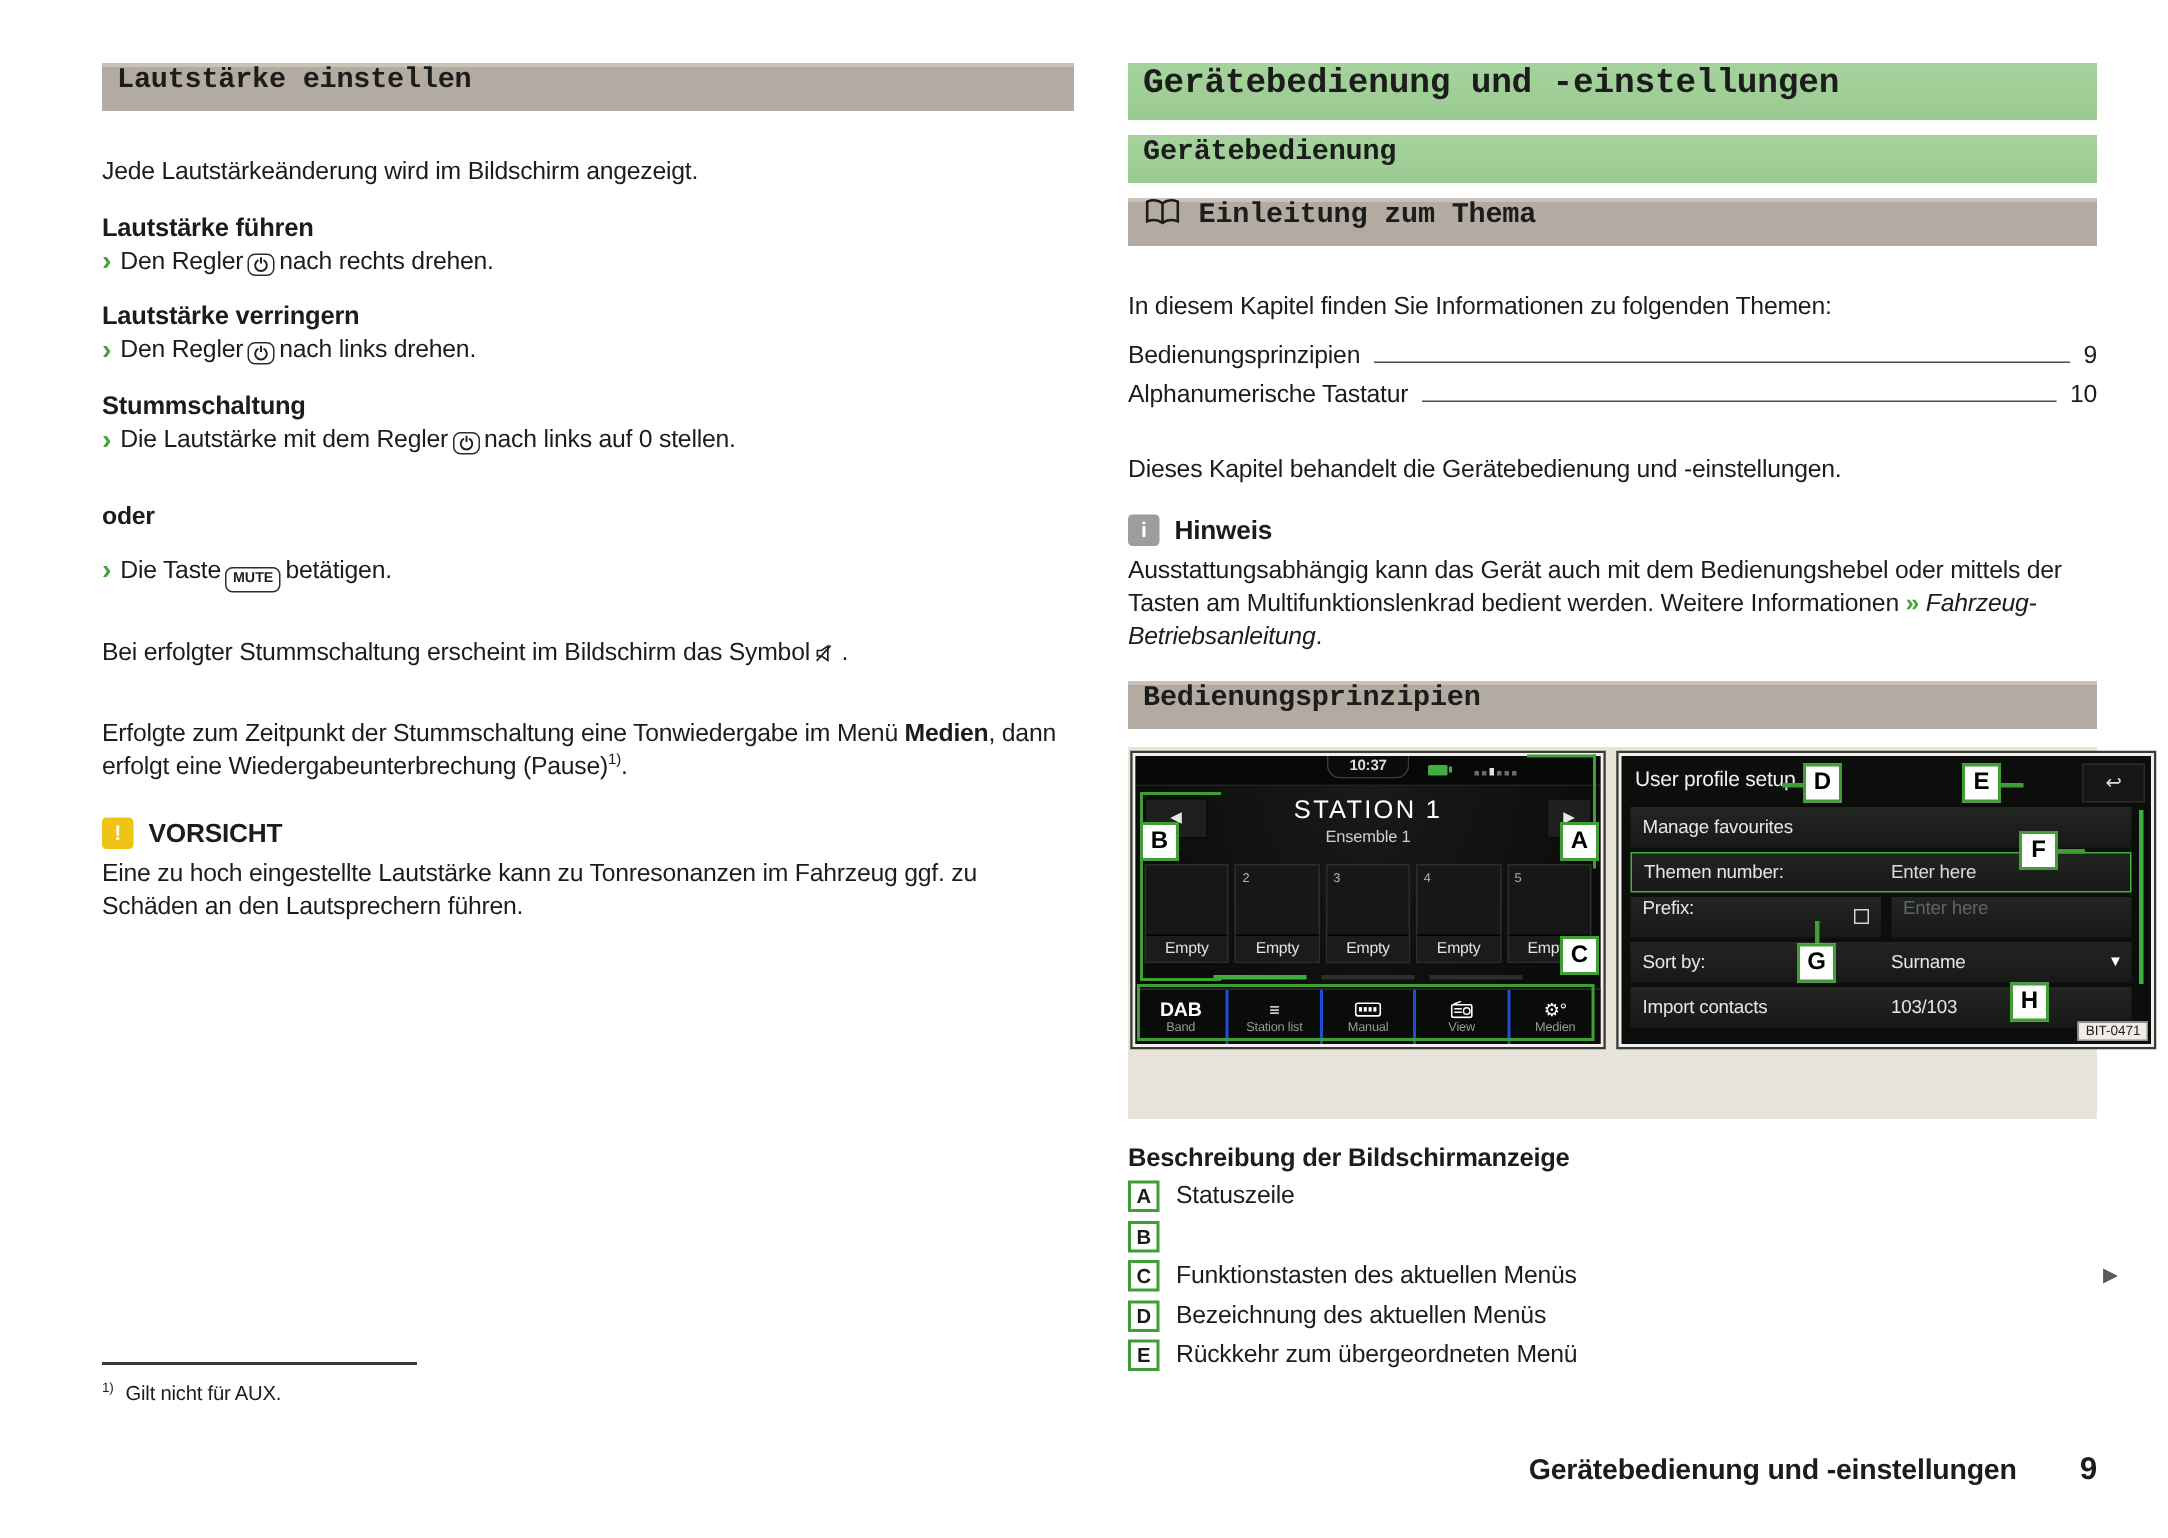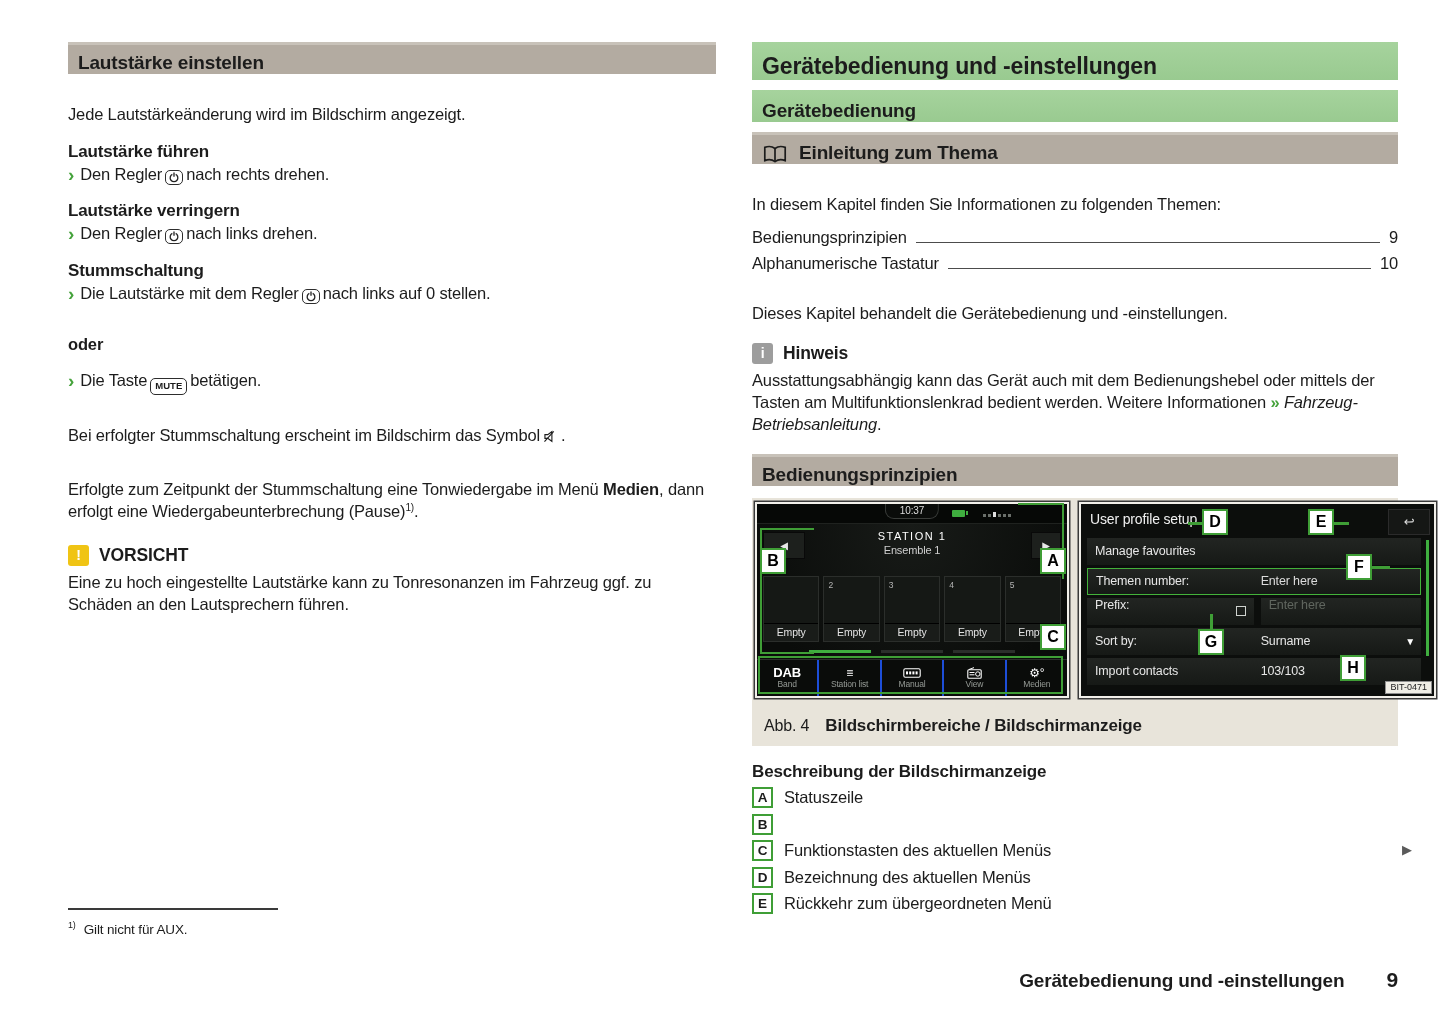--- a/index.html
+++ b/index.html
@@ -5,21 +5,21 @@
   * { box-sizing: border-box; margin: 0; padding: 0; }
   html,body { width:1445px; height:1025px; background:#ffffff; }
   body { font-family:"Liberation Sans", sans-serif; color:#1c1c1c; position:relative;
          letter-spacing:-0.15px; }
 
   .col { position:absolute; top:42px; }
   .col-left  { left:68px;  width:648px; }
   .col-right { left:752px; width:646px; }
 
   
-  .bar { font-weight:bold; display:flex; align-items:flex-end; padding:0 10px; }
+  .bar { font-weight:bold; display:flex; align-items:flex-start; padding:0 10px;font-family:Liberation Mono, monospace; }
   .bar-taupe { background:linear-gradient(#c8c2b9 0 3px, #b3aba1 3px); height:32px; font-size:19px; }
   .bar-green-h1 { background:linear-gradient(#a6d39d, #99ca90); height:38px; font-size:23px; }
   .bar-green-h2 { background:linear-gradient(#a6d39d, #99ca90); height:32px; font-size:19px; margin-top:10px; }
   .bar-section { margin-top:18px; }
 
   p.body { font-size:16.5px; line-height:1.33; margin-top:30px; }
   h3.mini { font-size:17px; font-weight:bold; margin-top:16px; }
   .bullet { font-size:16.5px; line-height:1.3; margin-top:2px; display:flex; align-items:baseline; gap:6px; }
   .chev { color:#46a33c; font-weight:bold; font-size:19px; line-height:1; transform:translateY(1px); }
   .bold { font-weight:bold; }
@@ -60,36 +60,36 @@
 
   
   .figure { position:relative; margin-top:12px; height:248px; background:#e8e4da; }
   .screen { position:absolute; top:4px; height:196px; background:#0c0e0c;
             border:2px solid #f2f0ea; box-shadow:0 0 0 1.5px #3a3a3a; overflow:hidden;
             color:#e8e8e8; }
   .screen-radio   { left:3px;   width:314px; }
   .screen-profile { left:327px; width:357px; }
 
   
-  .statusbar { position:relative; height:20px; background:#060806; border-bottom:1px solid #1f221f; }
+  .statusbar { position:relative; height:20px; background:#060806; border-bottom:1px solid #1f221f;font-weight:bold; }
   .time-tab { position:absolute; left:50%; transform:translateX(-50%); top:0; font-size:10px; color:#ddd;
               padding:1px 14px 2px; border:1px solid #3a3d3a; border-top:none; border-radius:0 0 9px 9px;
               background:#0a0c0a; }
   .battery { position:absolute; left:63%; top:6px; width:13px; height:7px; background:#3fae3f; border-radius:1px; }
   .battery:after { content:""; position:absolute; right:-3px; top:1.5px; width:2.5px; height:4px; background:#3fae3f; }
   .signal { position:absolute; left:73%; top:8px; display:flex; gap:2.5px; align-items:flex-end; }
   .signal i { width:2.5px; height:2.5px; background:#6a6f6a; }
   .signal i.on { background:#e0e0e0; height:5px; }
   .radio-body { position:absolute; top:20px; left:0; right:0; bottom:0;
                 background:radial-gradient(ellipse at 50% 0%, #181b18, #0a0c0a 75%); }
   .nav-btn { position:absolute; top:8px; width:42px; height:27px; background:#1d201d; border:1px solid #090909;
              display:flex; align-items:center; justify-content:center; font-size:10px; color:#e8e8e8; }
   .nav-prev { left:6px; } .nav-next { right:6px; width:30px; }
   .station-title { position:absolute; top:6px; left:0; right:0; text-align:center; }
-  .station-name { font-size:11px; letter-spacing:1.5px; color:#fff; }
+  .station-name { font-size:17px; letter-spacing:1.5px; color:#fff; }
   .station-sub  { font-size:11px; color:#cfcfcf; margin-top:2px; }
   .presets { position:absolute; top:52px; left:6px; right:6px; height:66px; display:flex; gap:4px; }
   .preset { flex:1; position:relative; background:#151815; border:1px solid #2b2e2b; }
   .preset-num { position:absolute; top:3px; left:4px; font-size:8.5px; color:#b5b5b5; }
   .preset-empty { position:absolute; bottom:0; left:0; right:0; height:18px; border-top:1px solid #000;
                   display:flex; align-items:center; justify-content:center; font-size:10.5px; color:#e2e2e2;
                   background:#191c19; }
   .indicators { position:absolute; top:126px; left:0; right:0; display:flex; justify-content:center; gap:10px; }
   .indicators i { width:62px; height:3px; background:#2b2e2b; }
   .indicators i.active { background:#3fae3f; }
@@ -405,23 +405,20 @@
 
     <div class="callout" style="left:8px;  top:50px;">B</div>
     <div class="callout" style="left:288px;top:50px;">A</div>
     <div class="callout" style="left:288px;top:126px;">C</div>
     <div class="callout" style="left:450px;top:11px;">D</div>
     <div class="callout" style="left:556px;top:11px;">E</div>
     <div class="callout" style="left:594px;top:56px;">F</div>
     <div class="callout" style="left:446px;top:131px;">G</div>
     <div class="callout" style="left:588px;top:157px;">H</div>
 
-    <div class="fig-caption">
-      <span>Abb. 4</span><span class="cap-bold">Bildschirmbereiche / Bildschirmanzeige</span>
-    </div>
   </div>
 
   <div class="legend-title">Beschreibung der Bildschirmanzeige</div>
   <div class="legend-row">
     <span class="legend-key">A</span>
     <span>Statuszeile</span>
   </div>
   <div class="legend-row">
     <span class="legend-key">B</span>
   </div>

